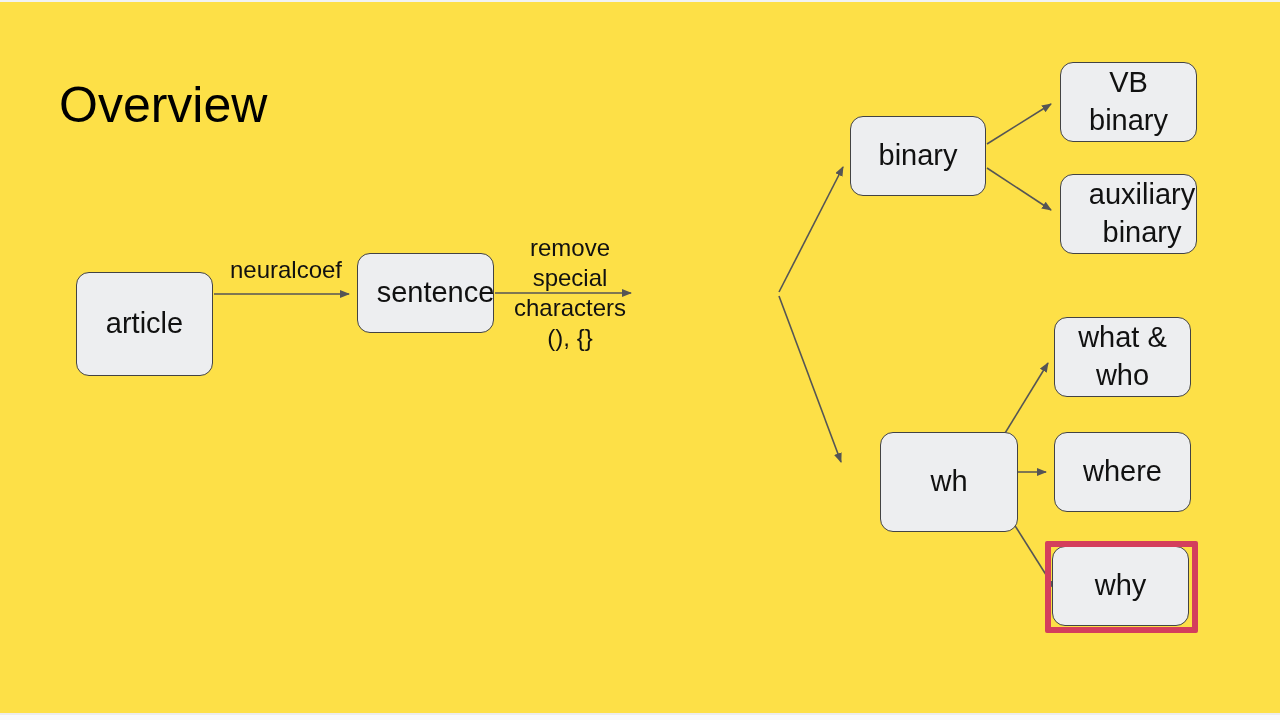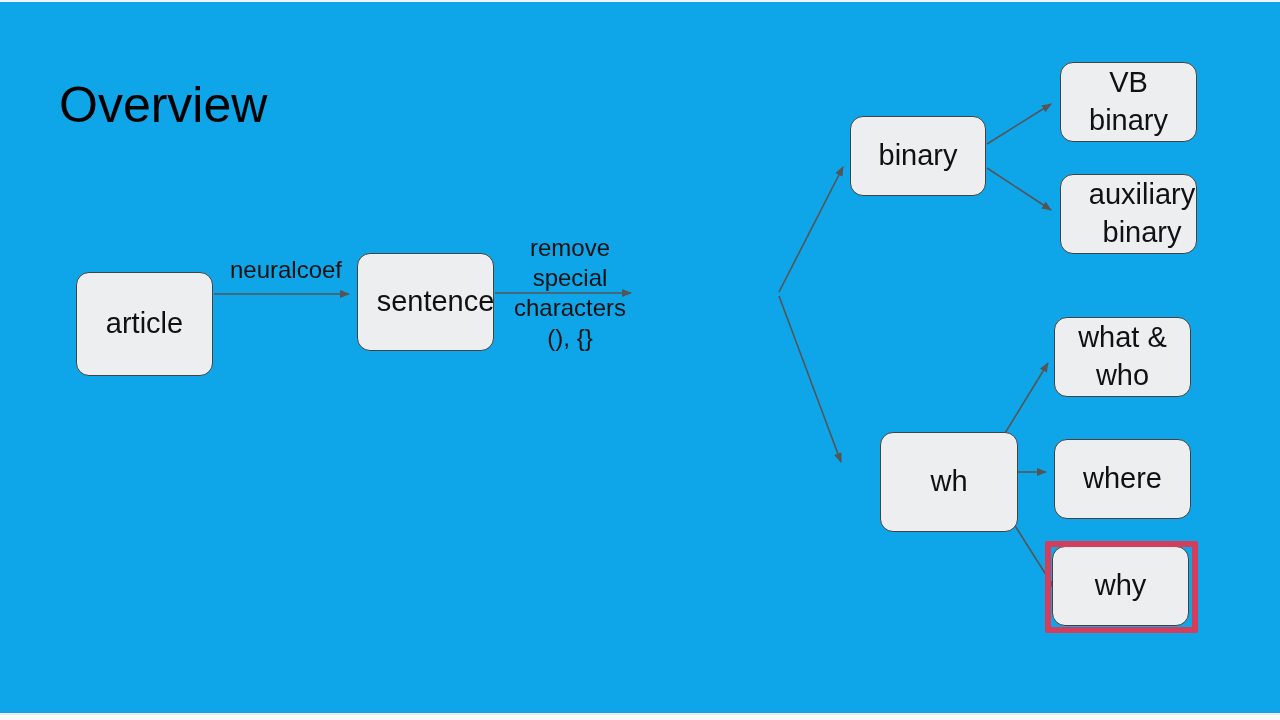--- a/index.html
+++ b/index.html
@@ -7,21 +7,21 @@
     --node-border:#434343;
     --arrow:#555555;
     --highlight:#d43e5c;
     --text:#111111;
   }
   html,body{margin:0;padding:0;}
   body{
     width:1280px;height:720px;overflow:hidden;background:#ffffff;
     font-family:"Liberation Sans","DejaVu Sans",sans-serif;color:var(--text);
   }
-  .slide{position:relative;width:1280px;height:720px;background:#0ea5e9;}
+  .slide{position:relative;width:1280px;height:720px;background:#fde047;}
   .hairline-top{position:absolute;left:0;top:0;width:1280px;height:2px;background:#f1f3f4;}
   .hairline-bottom{position:absolute;left:0;top:713px;width:1280px;height:2px;background:#ececec;}
   .footer-strip{position:absolute;left:0;top:715px;width:1280px;height:5px;background:#f8f9fa;}
   .title{
     position:absolute;left:59px;top:80px;font-size:50px;line-height:1;
     font-weight:400;color:#000;letter-spacing:0px;white-space:nowrap;
   }
   .edges{position:absolute;left:0;top:0;width:1280px;height:720px;pointer-events:none;}
   .edge{stroke:var(--arrow);stroke-width:1.6;fill:none;}
   .arrowhead-path{fill:var(--arrow);}
@@ -71,21 +71,21 @@
   <div class="edge-label" style="left:226px;top:255px;width:120px;">neuralcoef</div>
   <div class="edge-label" style="left:499px;top:233px;width:142px;">remove
 special
 characters
 (), {}</div>
 
   <div class="node" style="left:76px;top:254px;width:137px;height:104px;margin-top:18px;">
     <span class="node-label">article</span>
   </div>
 
-  <div class="node" style="left:357px;top:253px;width:137px;height:98px;padding-left:20px;">
+  <div class="node" style="left:357px;top:253px;width:137px;height:80px;padding-left:20px;">
     <span class="node-label">sentence</span>
   </div>
 
 
   <div class="node" style="left:850px;top:116px;width:136px;height:80px;">
     <span class="node-label">binary</span>
   </div>
 
   <div class="node" style="left:1060px;top:62px;width:137px;height:80px;">
     <span class="node-label">VB
@@ -99,21 +99,21 @@
 
   <div class="node" style="left:1054px;top:317px;width:137px;height:80px;">
     <span class="node-label">what &amp;
 who</span>
   </div>
 
   <div class="node" style="left:845px;top:432px;width:138px;height:100px;margin-left:35px;">
     <span class="node-label">wh</span>
   </div>
 
-  <div class="node" style="left:1054px;top:432px;width:137px;height:80px;margin-top:7px;">
+  <div class="node" style="left:1054px;top:432px;width:137px;height:80px;">
     <span class="node-label">where</span>
   </div>
 
   <div class="node" style="left:1052px;top:546px;width:137px;height:80px;align-items:center;">
     <span class="node-label">why</span>
   </div>
 
   <div class="highlight-box" style="left:1045px;top:541px;width:153px;height:92px;"></div>
 
   <div class="hairline-bottom"></div>

